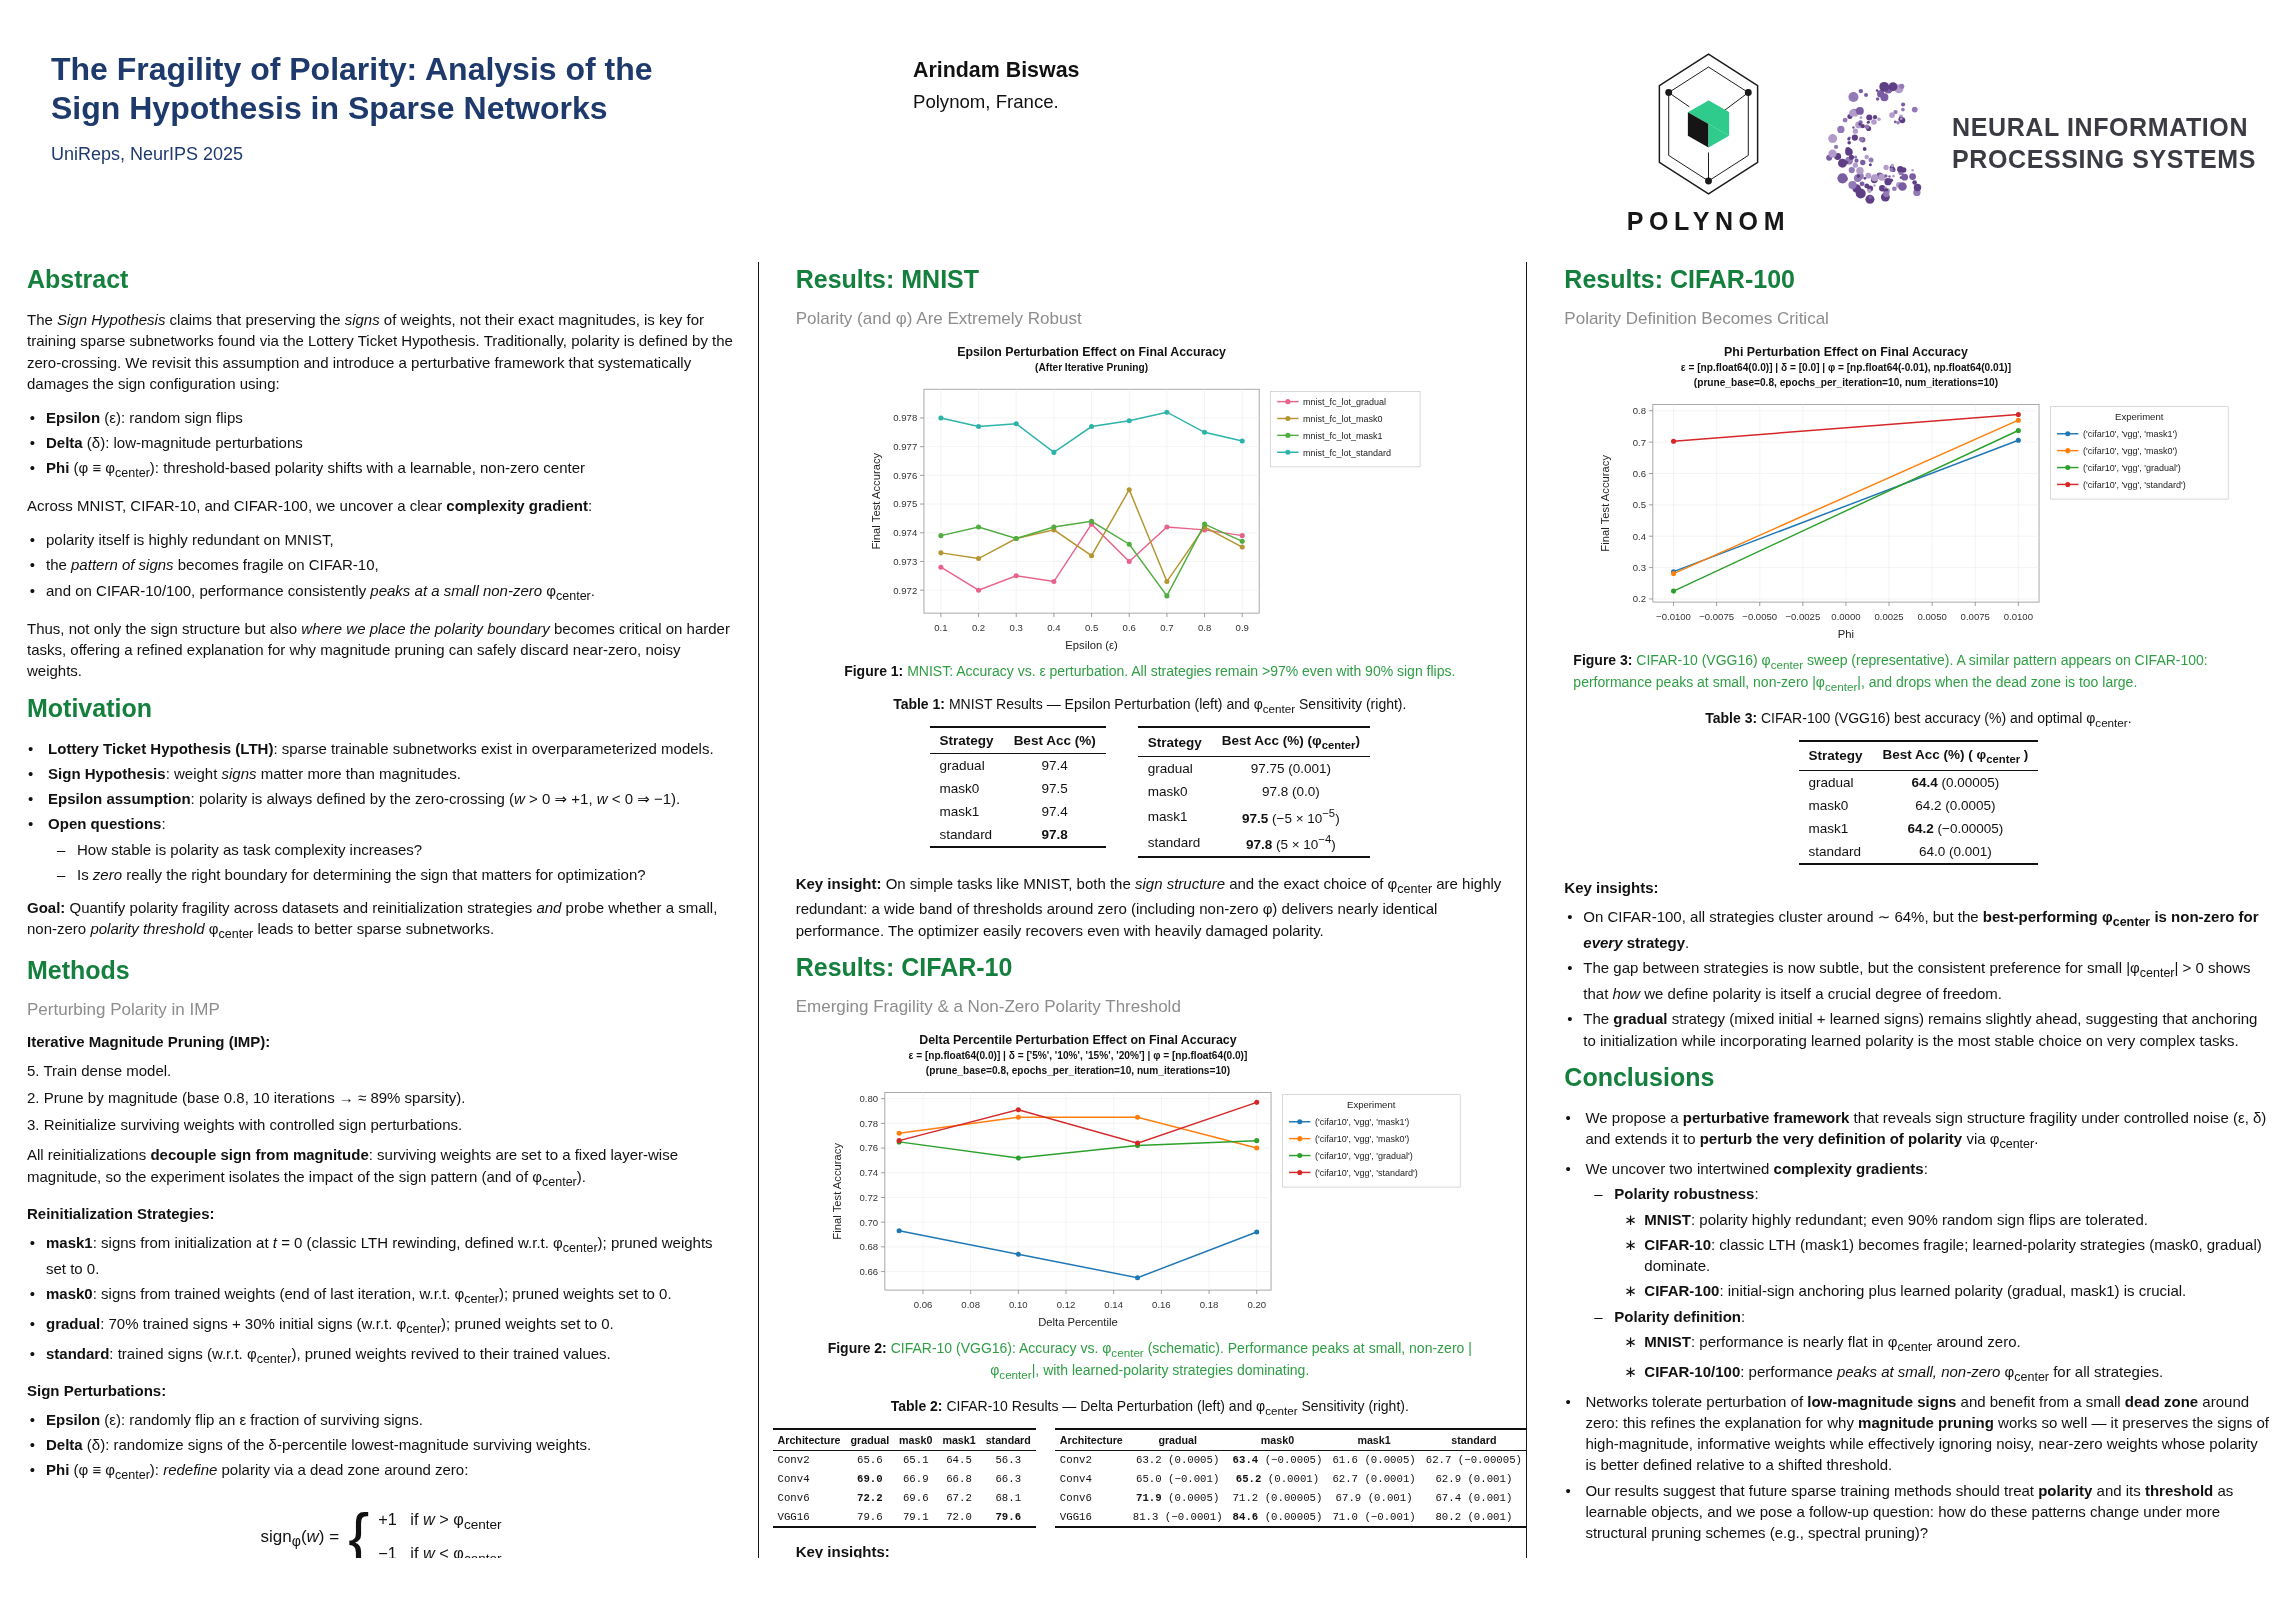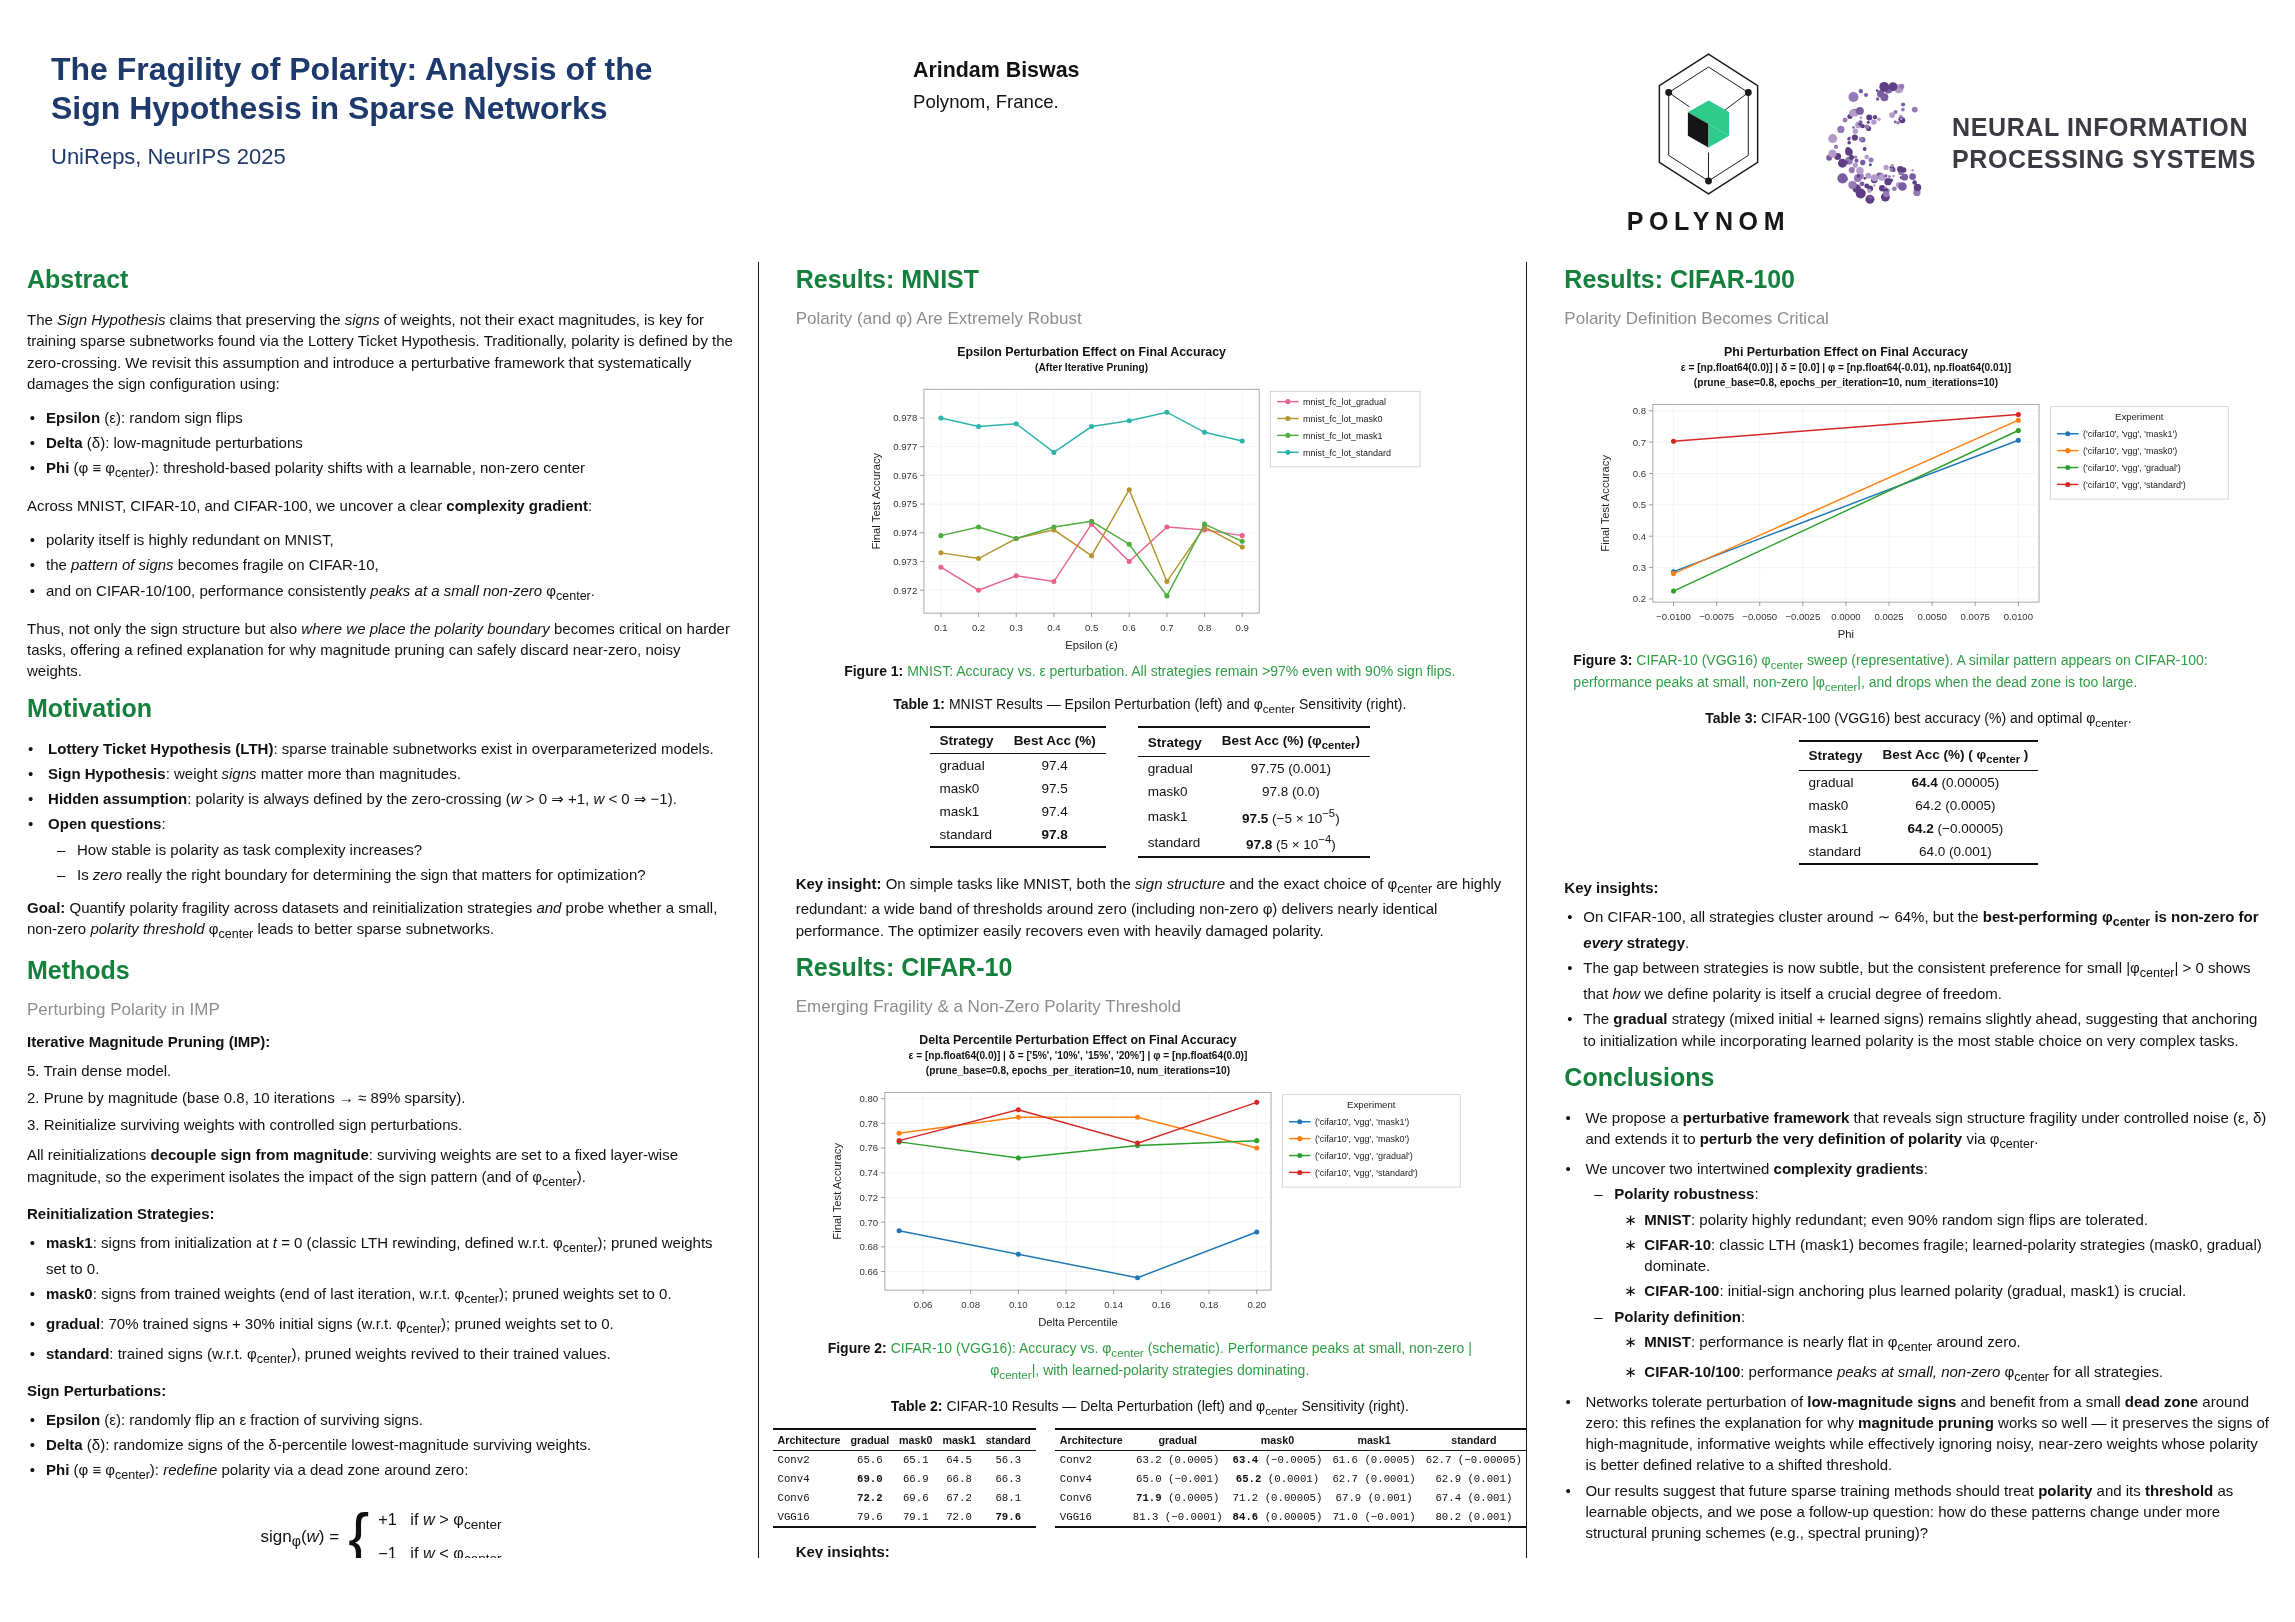--- a/index.html
+++ b/index.html
@@ -2,21 +2,21 @@
 <html style="font-size:9px"><head>
 <meta charset="utf-8">
 <style>
   html,body{margin:0;padding:0;background:#ffffff;}
   .poster{position:relative;width:2295px;height:1622px;background:#fff;overflow:hidden;
           font-family:"Liberation Sans","DejaVu Sans",sans-serif;color:#111;}
   
   header{display:flex;align-items:flex-start;padding:50px 39px 0 51px;}
   .title-block{width:789px;flex:none;}
   h1{font-size:32px;line-height:1.22;color:#1e3a6c;margin:0;font-weight:700;}
-  .venue{font-size:22px;color:#1e3a6c;margin-top:16px;}
+  .venue{font-size:18px;color:#1e3a6c;margin-top:16px;}
   .author-block{margin-left:73px;margin-top:8px;flex:none;}
   .author-name{font-size:21.4px;font-weight:700;}
   .author-affil{font-size:18.6px;margin-top:8px;}
   .logos{margin-left:auto;display:flex;align-items:center;gap:32px;}
   .polynom-logo{display:flex;flex-direction:column;align-items:center;}
   .pl-text{font-size:25px;font-weight:600;letter-spacing:5.6px;margin-top:9px;color:#171717;}
   .neurips{display:flex;align-items:center;}
   .neurips-text{font-size:25px;font-weight:600;color:#3b3b44;line-height:1.3;letter-spacing:0.6px;}
   
   main{display:flex;margin-top:26px;align-items:stretch;height:1296px;}
@@ -253,21 +253,21 @@
           <div class="nrow l0">
             <span class="mk">•</span>
             <span><b>Lottery Ticket Hypothesis (LTH)</b>: sparse trainable subnetworks exist in overparameterized models.</span>
           </div>
           <div class="nrow l0">
             <span class="mk">•</span>
             <span><b>Sign Hypothesis</b>: weight <i>signs</i> matter more than magnitudes.</span>
           </div>
           <div class="nrow l0">
             <span class="mk">•</span>
-            <span><b>Hidden assumption</b>: polarity is always defined by the zero-crossing (<i>w</i> &gt; 0 ⇒ +1, <i>w</i> &lt; 0 ⇒ −1).</span>
+            <span><b>Epsilon assumption</b>: polarity is always defined by the zero-crossing (<i>w</i> &gt; 0 ⇒ +1, <i>w</i> &lt; 0 ⇒ −1).</span>
           </div>
           <div class="nrow l0">
             <span class="mk">•</span>
             <span><b>Open questions</b>:</span>
           </div>
           <div class="nrow l1">
             <span class="mk">–</span>
             <span>How stable is polarity as task complexity increases?</span>
           </div>
           <div class="nrow l1">

